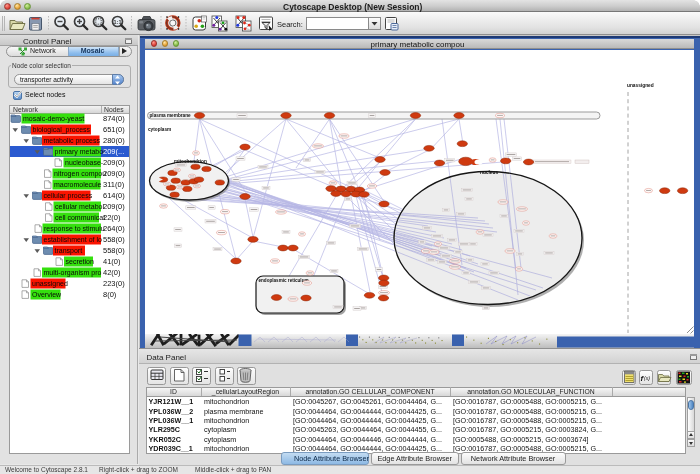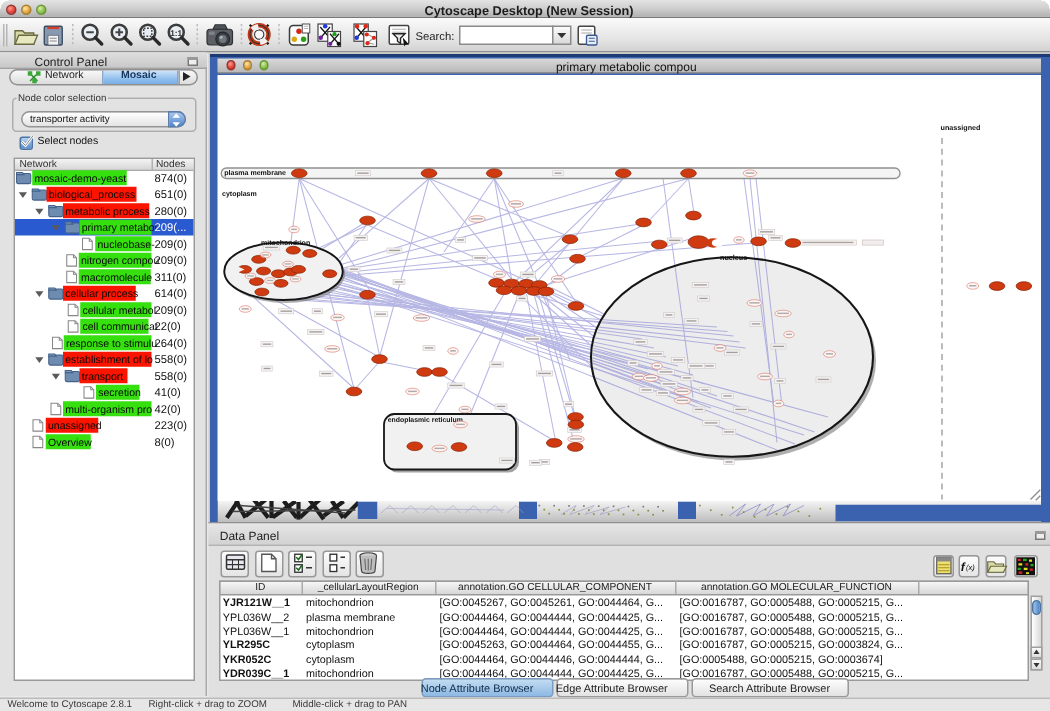--- a/index.html
+++ b/index.html
@@ -871,25 +871,25 @@
 <div class="abs" style="left:450px;top:387px;width:1px;height:9px;background:#aaa"></div>
 <div class="abs" style="left:612px;top:387px;width:1px;height:9px;background:#aaa"></div>
 <div class="txt" style="left:146px;top:388px;width:55px;text-align:center;font-size:6.8px;color:#222">ID</div>
 <div class="txt" style="left:201px;top:388px;width:89px;text-align:center;font-size:6.8px;color:#222">_cellularLayoutRegion</div>
 <div class="txt" style="left:290px;top:388px;width:160px;text-align:center;font-size:6.8px;color:#222">annotation.GO CELLULAR_COMPONENT</div>
 <div class="txt" style="left:450px;top:388px;width:162px;text-align:center;font-size:6.8px;color:#222">annotation.GO MOLECULAR_FUNCTION</div>
 <div class="txt" style="left:148.5px;top:397.2px;font-size:7.2px;font-weight:bold;color:#111">YJR121W__1</div>
 <div class="txt" style="left:204px;top:397.2px;font-size:7.2px;color:#111">mitochondrion</div>
 <div class="txt" style="left:293px;top:397.2px;font-size:7.2px;color:#111">[GO:0045267, GO:0045261, GO:0044464, G...</div>
 <div class="txt" style="left:453px;top:397.2px;font-size:7.2px;color:#111">[GO:0016787, GO:0005488, GO:0005215, G...</div>
-<div class="txt" style="left:148.5px;top:406.59999999999997px;font-size:7.2px;font-weight:normal;color:#111">YPL036W__2</div>
+<div class="txt" style="left:148.5px;top:406.59999999999997px;font-size:7.2px;font-weight:bold;color:#111">YPL036W__2</div>
 <div class="txt" style="left:204px;top:406.59999999999997px;font-size:7.2px;color:#111">plasma membrane</div>
 <div class="txt" style="left:293px;top:406.59999999999997px;font-size:7.2px;color:#111">[GO:0044464, GO:0044444, GO:0044425, G...</div>
 <div class="txt" style="left:453px;top:406.59999999999997px;font-size:7.2px;color:#111">[GO:0016787, GO:0005488, GO:0005215, G...</div>
-<div class="txt" style="left:148.5px;top:416.0px;font-size:7.2px;font-weight:normal;color:#111">YPL036W__1</div>
+<div class="txt" style="left:148.5px;top:416.0px;font-size:7.2px;font-weight:bold;color:#111">YPL036W__1</div>
 <div class="txt" style="left:204px;top:416.0px;font-size:7.2px;color:#111">mitochondrion</div>
 <div class="txt" style="left:293px;top:416.0px;font-size:7.2px;color:#111">[GO:0044464, GO:0044444, GO:0044425, G...</div>
 <div class="txt" style="left:453px;top:416.0px;font-size:7.2px;color:#111">[GO:0016787, GO:0005488, GO:0005215, G...</div>
 <div class="txt" style="left:148.5px;top:425.4px;font-size:7.2px;font-weight:bold;color:#111">YLR295C</div>
 <div class="txt" style="left:204px;top:425.4px;font-size:7.2px;color:#111">cytoplasm</div>
 <div class="txt" style="left:293px;top:425.4px;font-size:7.2px;color:#111">[GO:0045263, GO:0044464, GO:0044455, G...</div>
 <div class="txt" style="left:453px;top:425.4px;font-size:7.2px;color:#111">[GO:0016787, GO:0005215, GO:0003824, G...</div>
 <div class="txt" style="left:148.5px;top:434.8px;font-size:7.2px;font-weight:bold;color:#111">YKR052C</div>
 <div class="txt" style="left:204px;top:434.8px;font-size:7.2px;color:#111">cytoplasm</div>
 <div class="txt" style="left:293px;top:434.8px;font-size:7.2px;color:#111">[GO:0044464, GO:0044446, GO:0044444, G...</div>
@@ -900,24 +900,24 @@
 <div class="txt" style="left:453px;top:444.2px;font-size:7.2px;color:#111">[GO:0016787, GO:0005488, GO:0005215, G...</div>
 
 <div class="abs" style="left:686.5px;top:396.5px;width:8px;height:50.5px;background:linear-gradient(90deg,#fff,#d8d8d8);border:1px solid #a0a0a0"></div>
 <div class="abs" style="left:687.5px;top:399.5px;width:6px;height:10.5px;border-radius:3px;background:linear-gradient(90deg,#9cc4ea,#4d84c2);border:0.5px solid #4a74a4"></div>
 <div class="abs" style="left:686.5px;top:430.5px;width:8px;height:8px;background:linear-gradient(#fafafa,#ddd);border:1px solid #a0a0a0"></div>
 <div class="abs" style="left:686.5px;top:438.5px;width:8px;height:8px;background:linear-gradient(#fafafa,#ddd);border:1px solid #a0a0a0"></div>
 <div class="abs" style="left:688.6px;top:433px;width:0;height:0;border-left:2.2px solid transparent;border-right:2.2px solid transparent;border-bottom:3.5px solid #333"></div>
 <div class="abs" style="left:688.6px;top:441.5px;width:0;height:0;border-left:2.2px solid transparent;border-right:2.2px solid transparent;border-top:3.5px solid #333"></div>
 
 <div class="abs" style="left:280.5px;top:452px;width:88.5px;height:12.5px;background:linear-gradient(#c3dcf2,#8db9e4);border:1px solid #7a9cc0;border-radius:3px"></div>
-<div class="txt" style="left:280.5px;top:454px;width:88.5px;text-align:left;font-size:7.3px;color:#0e2a48">Node Attribute Browser</div>
+<div class="txt" style="left:280.5px;top:454px;width:88.5px;text-align:right;font-size:7.3px;color:#0e2a48">Node Attribute Browser</div>
 <div class="abs" style="left:370.5px;top:452px;width:88.5px;height:12.5px;background:linear-gradient(#fdfdfd,#e2e2e2);border:1px solid #9a9a9a;border-radius:3px"></div>
-<div class="txt" style="left:370.5px;top:454px;width:88.5px;font-size:7.3px;color:#222">Edge Attribute Browser</div>
+<div class="txt" style="left:370.5px;top:454px;width:88.5px;text-align:center;font-size:7.3px;color:#222">Edge Attribute Browser</div>
 <div class="abs" style="left:460.5px;top:452px;width:105px;height:12.5px;background:linear-gradient(#fdfdfd,#e2e2e2);border:1px solid #9a9a9a;border-radius:3px"></div>
-<div class="txt" style="left:460.5px;top:454px;width:105px;text-align:center;font-size:7.3px;color:#222">Search Attribute Browser</div>
+<div class="txt" style="left:460.5px;top:454px;width:105px;text-align:center;font-size:7.3px;color:#222">Network Attribute Browser</div>
 
 <div class="abs" style="left:0;top:464.5px;width:700px;height:9.5px;background:#e6e6e6;border-top:1px solid #bbb"></div>
 <div class="txt" style="left:5px;top:466px;font-size:6.5px;color:#3a3a3a">Welcome to Cytoscape 2.8.1</div>
 <div class="txt" style="left:99px;top:466px;font-size:6.5px;color:#3a3a3a">Right-click + drag to ZOOM</div>
 <div class="txt" style="left:195px;top:466px;font-size:6.5px;color:#3a3a3a">Middle-click + drag to PAN</div>
 
 <div class="abs" style="left:0;top:0;width:6px;height:6px;background:radial-gradient(circle at 6px 6px, transparent 5.5px, #fff 5.8px)"></div>
 <div class="abs" style="left:694px;top:0;width:6px;height:6px;background:radial-gradient(circle at 0 6px, transparent 5.5px, #fff 5.8px)"></div>
 </body></html>

